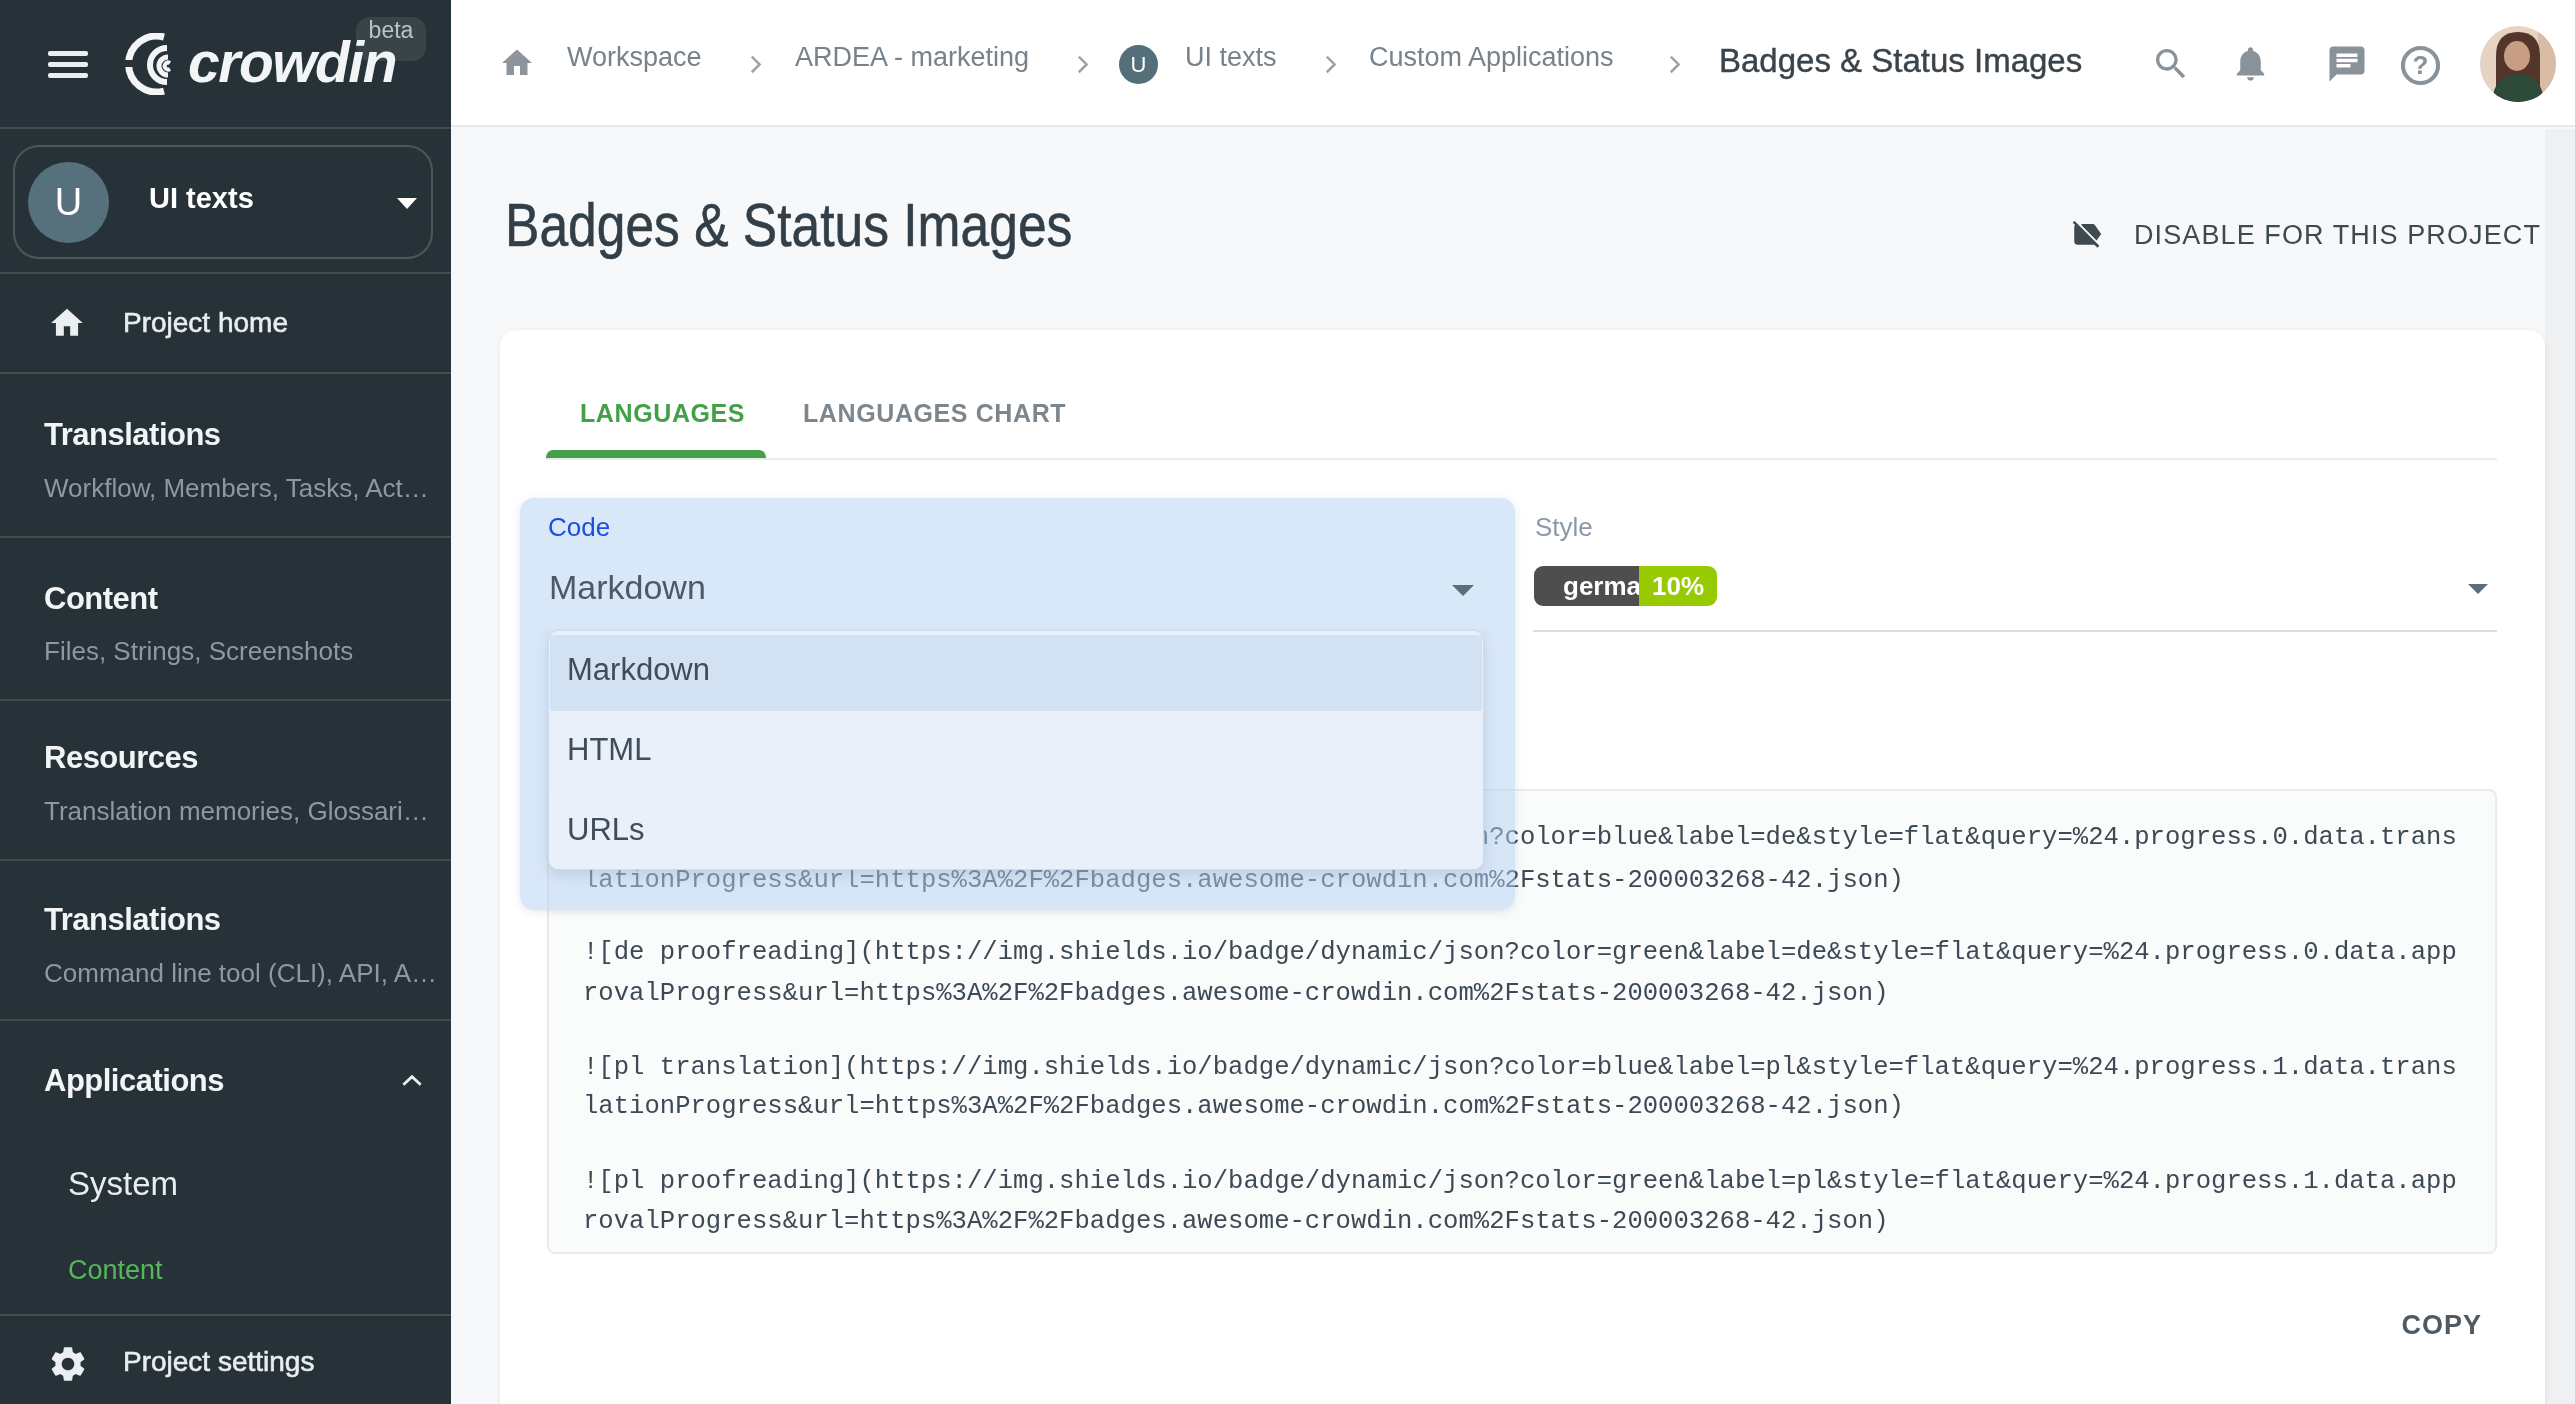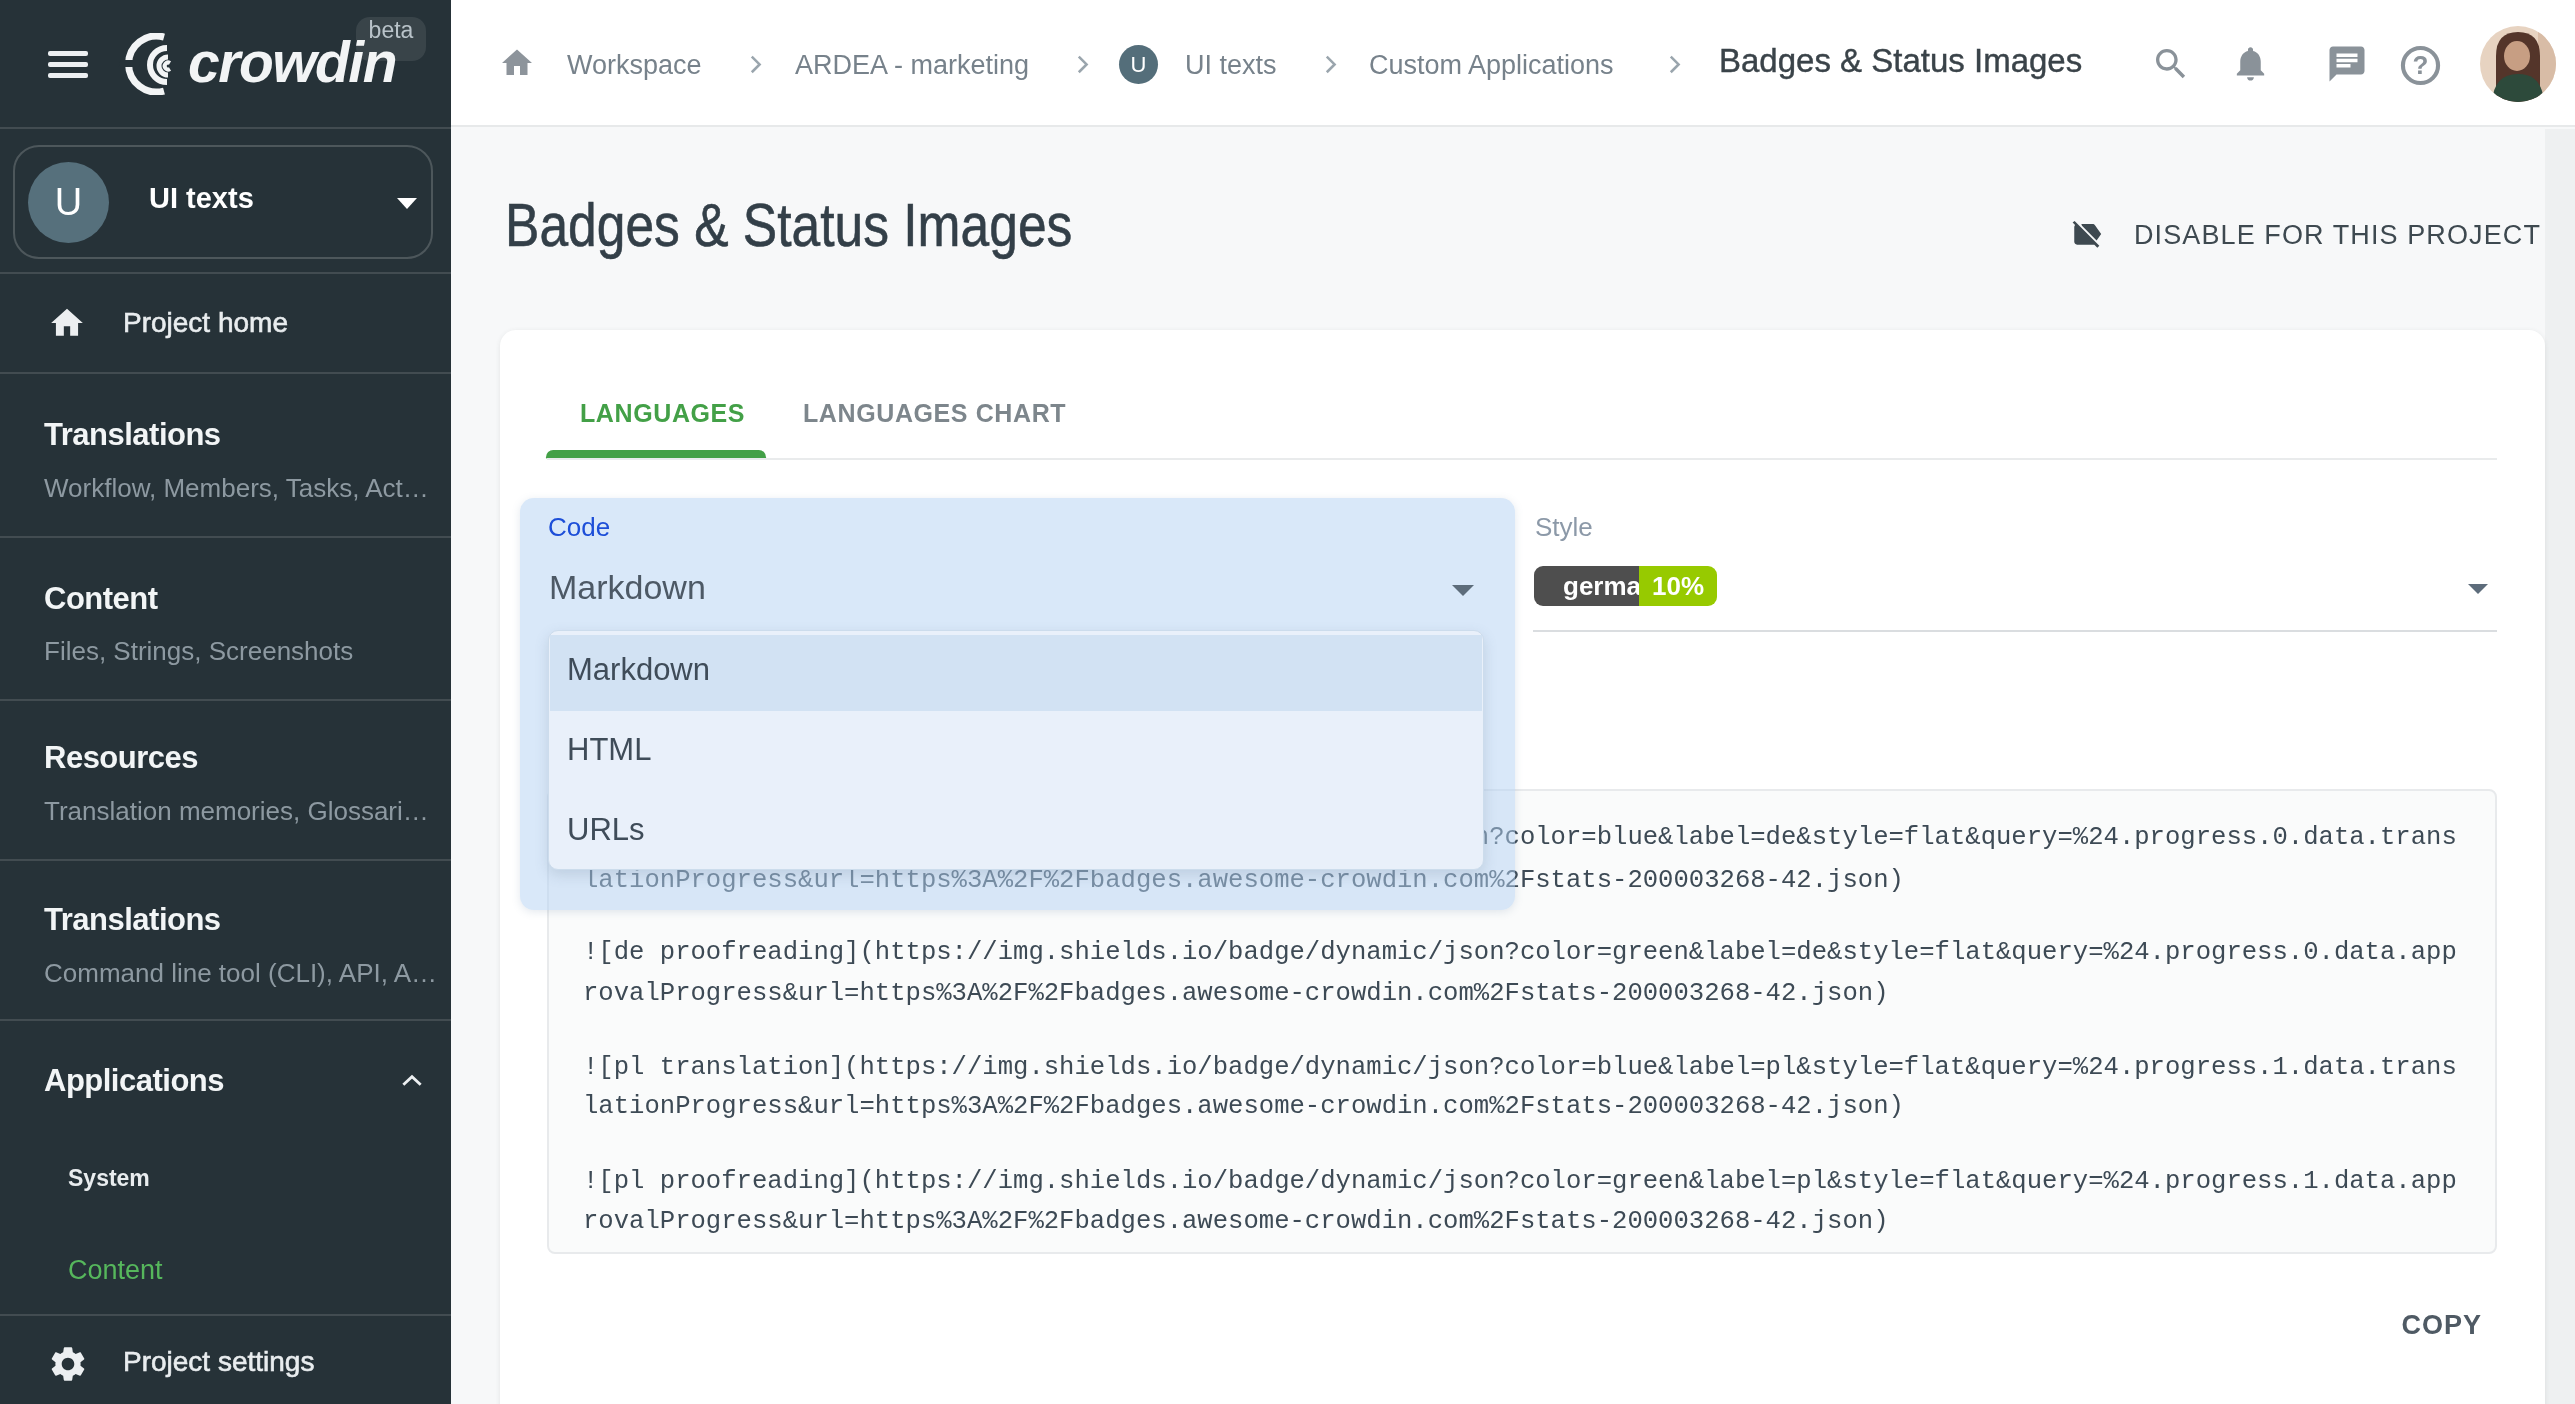--- a/index.html
+++ b/index.html
@@ -15,21 +15,21 @@
   #psel { position:absolute; left:13px; top:145px; width:420px; height:114px; border:2px solid rgba(255,255,255,0.18); border-radius:26px; }
   #psel .av { position:absolute; left:13px; top:15px; width:81px; height:81px; border-radius:50%; background:#56707c; color:#fff; font-size:38px; text-align:center; line-height:81px; }
   #psel .nm { position:absolute; left:134px; top:35px; color:#fff; font-size:29px; font-weight:bold; }
   #psel .crt { position:absolute; }
   .stitle { position:absolute; left:44px; color:#f2f5f6; font-size:31px; font-weight:bold; letter-spacing:-0.5px; }
   .ssub { position:absolute; left:44px; color:#8d99a1; font-size:26px; white-space:nowrap; }
   .srow { position:absolute; color:#e9edef; font-size:28px; font-weight:500; -webkit-text-stroke:0.6px #e9edef; }
 
   
   #topbar { position:absolute; left:451px; top:0; width:2124px; height:127px; background:#fff; border-bottom:2px solid #e7e9ea; }
-  .bc { position:absolute; top:50px; font-size:27px; color:#77828b; white-space:nowrap; }
+  .bc { position:absolute; top:42px; font-size:27px; color:#77828b; white-space:nowrap; }
   .bca { color:#3a4349; font-weight:500; font-size:33px !important; top:42px !important; -webkit-text-stroke:0.4px #3a4349; }
 
   
   #main { position:absolute; left:451px; top:129px; width:2124px; height:1275px; background:#f7f8f9; }
   #sbtrack { position:absolute; left:2545px; top:129px; width:30px; height:1275px; background:#eef0f1; }
   #h1 { position:absolute; left:505px; top:190px; font-size:61px; font-weight:500; color:#333f48; letter-spacing:0; -webkit-text-stroke:0.6px #333f48; transform:scaleX(0.845); transform-origin:0 0; white-space:nowrap; }
   #disable { position:absolute; left:2070px; top:217px; color:#3e4950; }
   #disable .txt { position:absolute; left:64px; top:3px; font-size:27px; font-weight:500; letter-spacing:1.1px; white-space:nowrap; }
   #card { position:absolute; left:500px; top:330px; width:2045px; height:1200px; background:#fff; border-radius:16px; box-shadow:0 1px 5px rgba(60,64,67,0.10); }
   .tab1 { position:absolute; left:580px; top:399px; font-size:25px; font-weight:bold; letter-spacing:0.6px; color:#43a047; }
@@ -98,21 +98,21 @@
   <div class="stitle" style="top:740px">Resources</div>
   <div class="ssub" style="top:796px">Translation memories, Glossari…</div>
   <div class="sdiv" style="top:859px"></div>
   <div class="stitle" style="top:902px">Translations</div>
   <div class="ssub" style="top:958px">Command line tool (CLI), API, A…</div>
   <div class="sdiv" style="top:1019px"></div>
   <div class="stitle" style="top:1063px">Applications</div>
   <svg class="abs" style="left:399px;top:1068px" width="26" height="26" viewBox="0 0 24 24" fill="none" stroke="#eceff1" stroke-width="2.6">
       <path d="M4 15.5 12 8 20 15.5"></path>
     </svg>
-  <div class="srow" style="left:68px;top:1165px;font-weight:700;font-size:23px;-webkit-text-stroke:0">System</div>
+  <div class="srow" style="left:68px;top:1165px;font-weight:400;font-size:33px;-webkit-text-stroke:0">System</div>
   <div class="srow" style="left:68px;top:1255px;font-weight:400;color:#56b75c;font-size:27px;-webkit-text-stroke:0">Content</div>
   <div class="sdiv" style="top:1314px"></div>
   <svg class="abs" style="left:47px;top:1343px" width="42" height="42" viewBox="0 0 24 24" fill="#eceff1">
       <path d="M19.14 12.94c.04-.3.06-.61.06-.94 0-.32-.02-.64-.07-.94l2.03-1.58c.18-.14.23-.41.12-.61l-1.92-3.32c-.12-.22-.37-.29-.59-.22l-2.39.96c-.5-.38-1.03-.7-1.62-.94l-.36-2.54c-.04-.24-.24-.41-.48-.41h-3.84c-.24 0-.43.17-.47.41l-.36 2.54c-.59.24-1.13.57-1.62.94l-2.39-.96c-.22-.08-.47 0-.59.22L2.74 8.87c-.12.21-.08.47.12.61l2.03 1.58c-.05.3-.09.63-.09.94s.02.64.07.94l-2.03 1.58c-.18.14-.23.41-.12.61l1.92 3.32c.12.22.37.29.59.22l2.39-.96c.5.38 1.03.7 1.62.94l.36 2.54c.05.24.24.41.48.41h3.84c.24 0 .44-.17.47-.41l.36-2.54c.59-.24 1.13-.56 1.62-.94l2.39.96c.22.08.47 0 .59-.22l1.92-3.32c.12-.22.07-.47-.12-.61l-2.01-1.58zM12 15.6c-1.98 0-3.6-1.62-3.6-3.6s1.62-3.6 3.6-3.6 3.6 1.62 3.6 3.6-1.62 3.6-3.6 3.6z"></path>
     </svg>
   <div class="srow" style="left:123px;top:1346px">Project settings</div>
 </div>
 <div id="topbar">
   <svg class="abs" style="left:48px;top:45px" width="36" height="36" viewBox="0 0 24 24" fill="#8d949b">
       <path d="M10 20v-6h4v6h5v-8h3L12 3 2 12h3v8z"></path>

